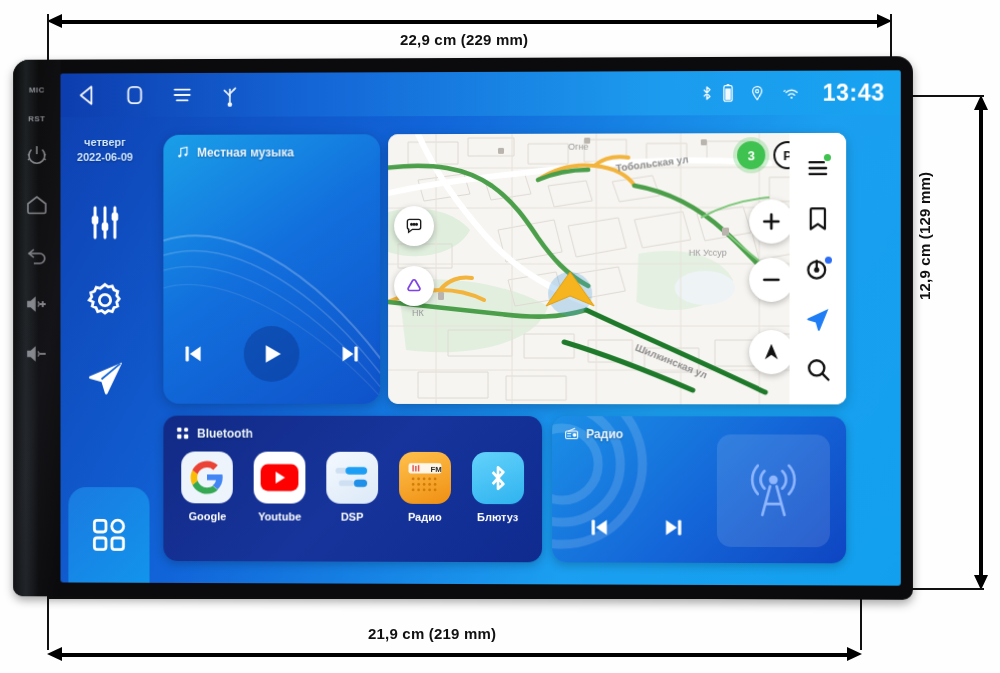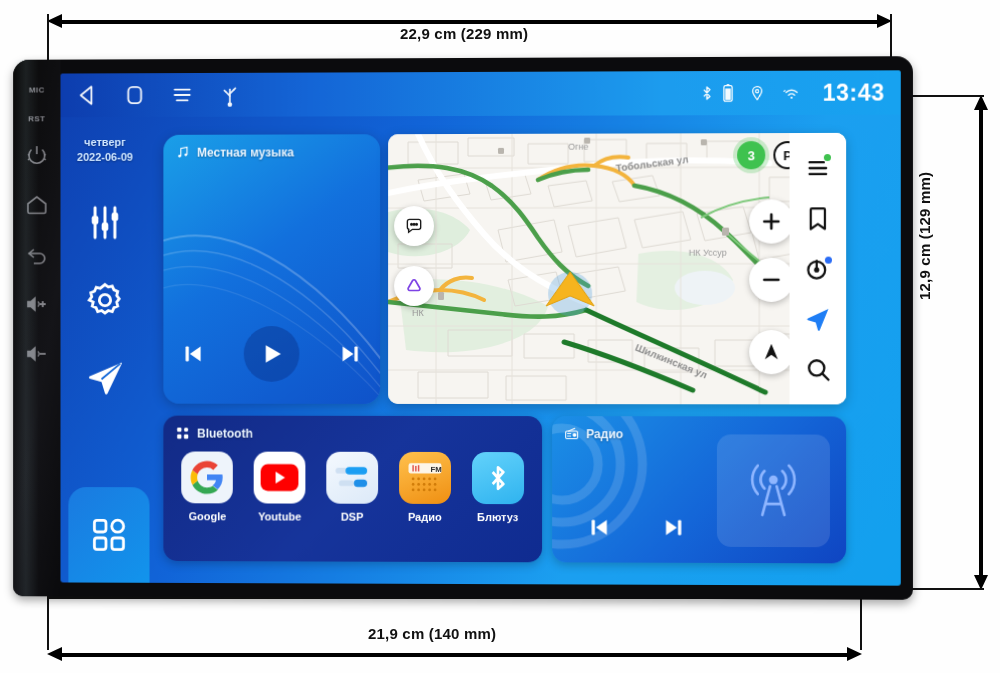--- a/index.html
+++ b/index.html
@@ -134,30 +134,30 @@
 </head>
 <body>
 
 <div id="root">
 
   <div class="top-dim dim-line" style="background:transparent;">
     <div class="bar"></div>
     <div class="arrow ah-l"></div>
     <div class="arrow ah-r"></div>
   </div>
-  <div class="dim-label" style="top:25px; left:400px;text-align:center;">22,9 cm (229 mm)</div>
+  <div class="dim-label" style="top:31px; left:400px;text-align:center;">22,9 cm (229 mm)</div>
   <div class="lead" style="left:47px; top:14px; width:2px; height:50px;"></div>
   <div class="lead" style="left:890px; top:14px; width:2px; height:52px;"></div>
 
   <div class="bot-dim dim-line" style="background:transparent;">
     <div class="bar"></div>
     <div class="arrow ah-l"></div>
     <div class="arrow ah-r"></div>
   </div>
-  <div class="dim-label" style="top:625px; left:368px;">21,9 cm (140 mm)</div>
+  <div class="dim-label" style="top:625px; left:368px;">21,9 cm (219 mm)</div>
   <div class="lead" style="left:47px; top:590px; width:2px; height:60px;"></div>
   <div class="lead" style="left:860px; top:590px; width:2px; height:60px;"></div>
   <div class="lead" style="left:47px; top:596px; width:830px; height:3px;"></div>
 
   <div class="right-dim dim-line" style="background:transparent;">
     <div class="bar"></div>
     <div class="arrow ah-t"></div>
     <div class="arrow ah-b"></div>
   </div>
   <div class="vlabel dim-label">12,9 cm (129 mm)</div>

